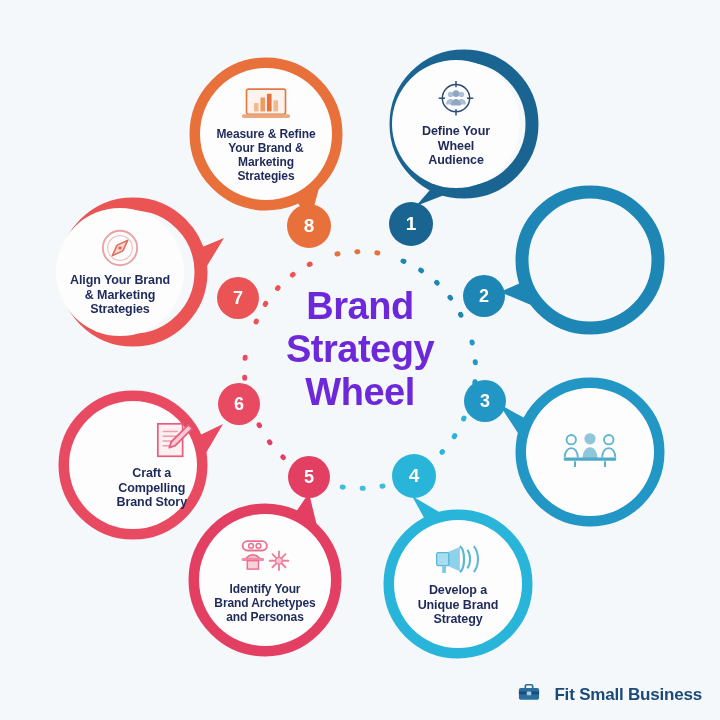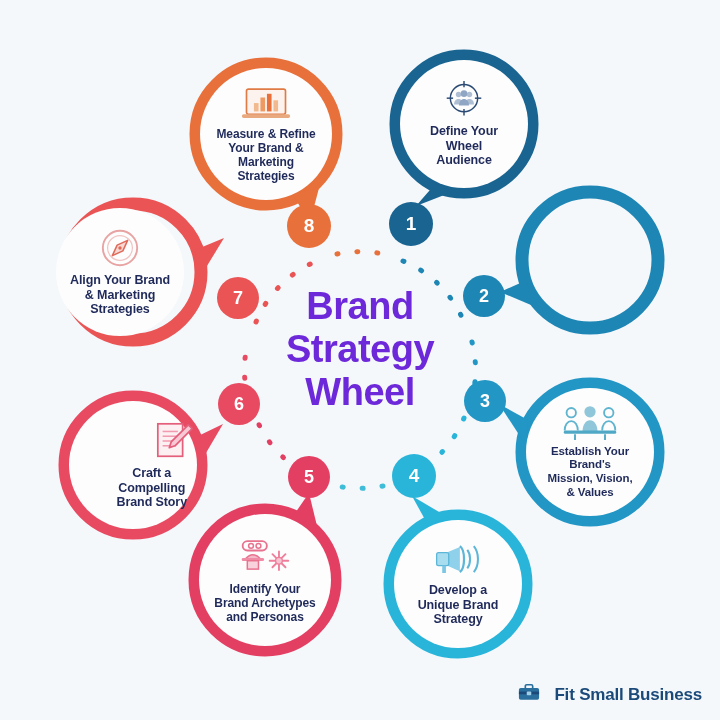--- a/index.html
+++ b/index.html
@@ -127,21 +127,21 @@
       <polygon points="194,438 223,424 196,470" fill="#e84a62"></polygon>
 
       <circle cx="133" cy="272" r="68" stroke="#ea5455" stroke-width="13"></circle>
       <polygon points="195,250 224,238 196,284" fill="#ea5455"></polygon>
 
       <circle cx="266" cy="134" r="70" stroke="#e8703a" stroke-width="13"></circle>
       <polygon points="292,194 310,222 319,188" fill="#e8703a"></polygon>
     </g>
   </svg>
 
-  <div class="node" style="left:400px; top:60px; width:128px; height:128px;text-align:center;">
+  <div class="node" style="left:392px; top:60px; width:128px; height:128px;text-align:center;">
     <div class="icon-wrap">
       <svg width="44" height="40" viewBox="0 0 48 44">
         <circle cx="24" cy="20" r="15" fill="none" stroke="#2a4a74" stroke-width="1.6"></circle>
         <line x1="24" y1="1" x2="24" y2="8" stroke="#2a4a74" stroke-width="1.6"></line>
         <line x1="24" y1="32" x2="24" y2="39" stroke="#2a4a74" stroke-width="1.6"></line>
         <line x1="5" y1="20" x2="12" y2="20" stroke="#2a4a74" stroke-width="1.6"></line>
         <line x1="36" y1="20" x2="43" y2="20" stroke="#2a4a74" stroke-width="1.6"></line>
         <circle cx="18" cy="16" r="3" fill="#aebfd4"></circle>
         <circle cx="30" cy="16" r="3" fill="#aebfd4"></circle>
         <circle cx="24" cy="15" r="3.6" fill="#8fa7c4"></circle>
@@ -164,26 +164,20 @@
         <circle cx="12" cy="8" r="5" fill="none" stroke="#5fb4cf" stroke-width="2"></circle>
         <circle cx="52" cy="8" r="5" fill="none" stroke="#5fb4cf" stroke-width="2"></circle>
         <circle cx="32" cy="7" r="6" fill="#8fc6d9"></circle>
         <path d="M24 28c0-7 3.5-12 8-12s8 5 8 12z" fill="#8fc6d9"></path>
         <path d="M5 27c0-6 3-10 7-10s7 4 7 10" fill="none" stroke="#5fb4cf" stroke-width="2"></path>
         <path d="M45 27c0-6 3-10 7-10s7 4 7 10" fill="none" stroke="#5fb4cf" stroke-width="2"></path>
         <rect x="4" y="27" width="56" height="3.4" rx="1.6" fill="#4fa9c6"></rect>
         <line x1="16" y1="31" x2="16" y2="37" stroke="#4fa9c6" stroke-width="2"></line>
         <line x1="48" y1="31" x2="48" y2="37" stroke="#4fa9c6" stroke-width="2"></line>
       </svg>
-    </div>
-    <div class="node-label" style="font-size:11.5px;">
-      <div>Establish Your</div>
-      <div>Brand's</div>
-      <div>Mission, Vision,</div>
-      <div>&amp; Values</div>
     </div>
   </div>
 
   <div class="node" style="left:394px; top:520px; width:128px; height:128px;">
     <div class="icon-wrap">
       <svg width="52" height="38" viewBox="0 0 56 40">
         <path d="M30 6 L30 32 L16 26 L16 12 Z" fill="#8fd0ea"></path>
         <rect x="5" y="12" width="13" height="14" rx="2" fill="#a8ddf0" stroke="#5cb6d8" stroke-width="1.4"></rect>
         <path d="M11 26 L11 34 L15 34 L15 26 Z" fill="#7cc7e5"></path>
         <path d="M30 5 C36 9 36 29 30 33" fill="none" stroke="#5cb6d8" stroke-width="2.4"></path>

